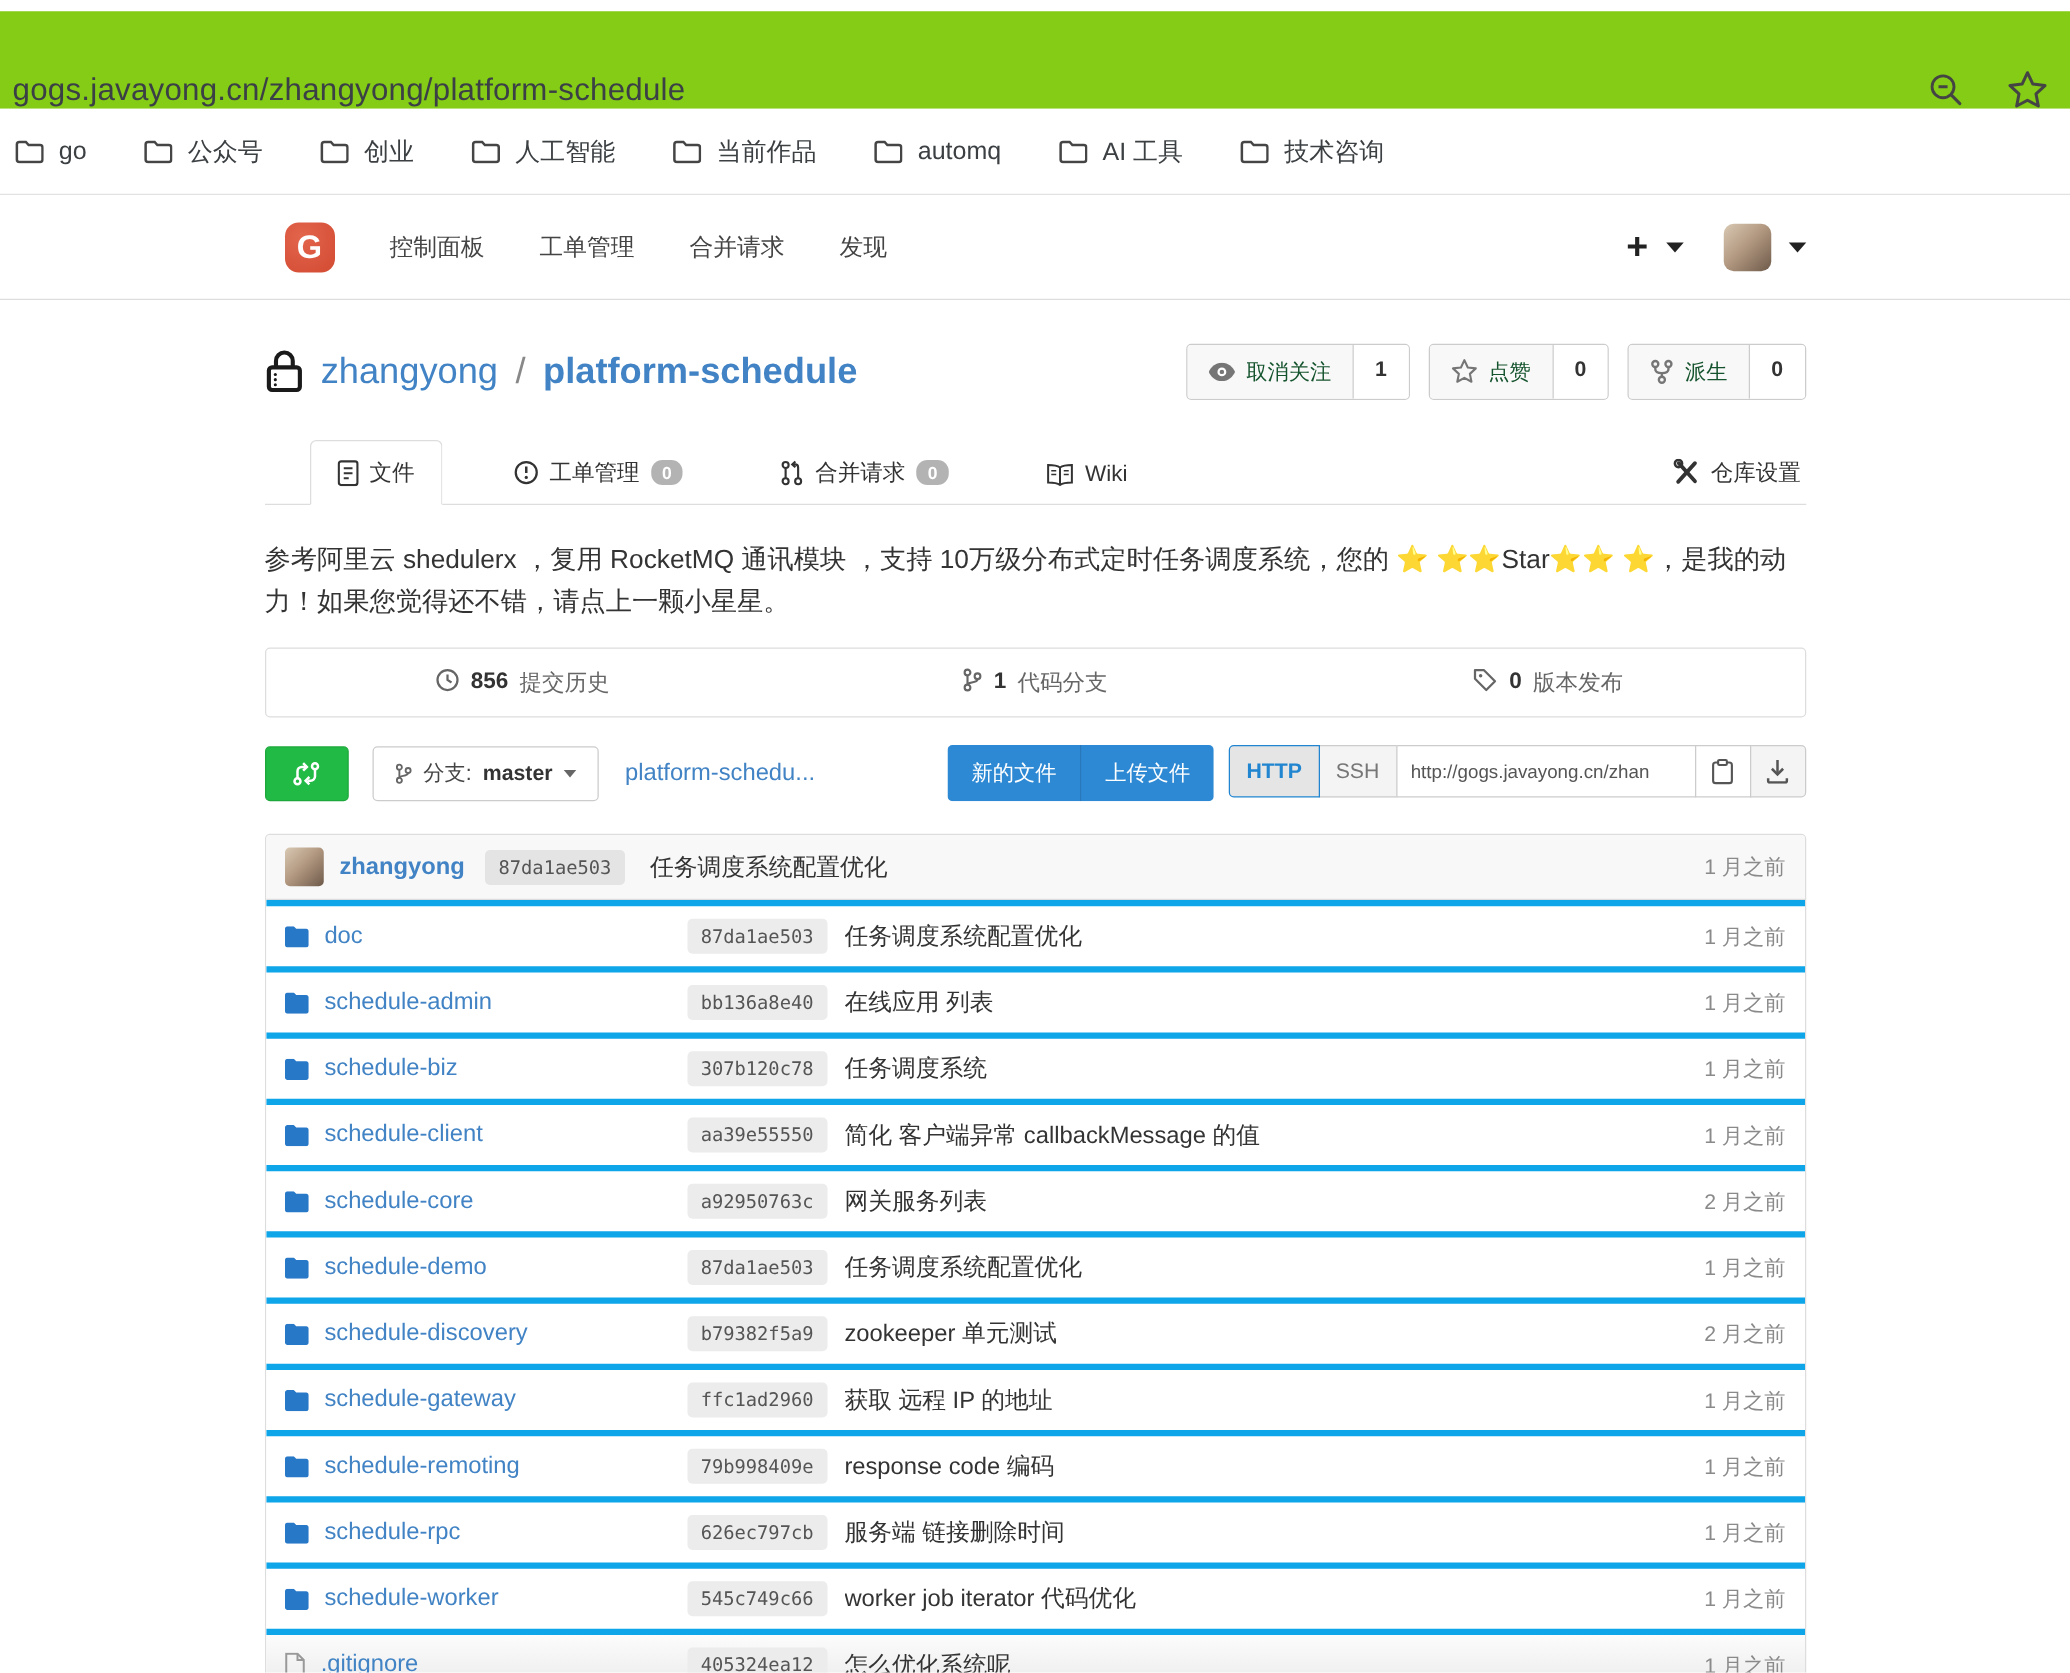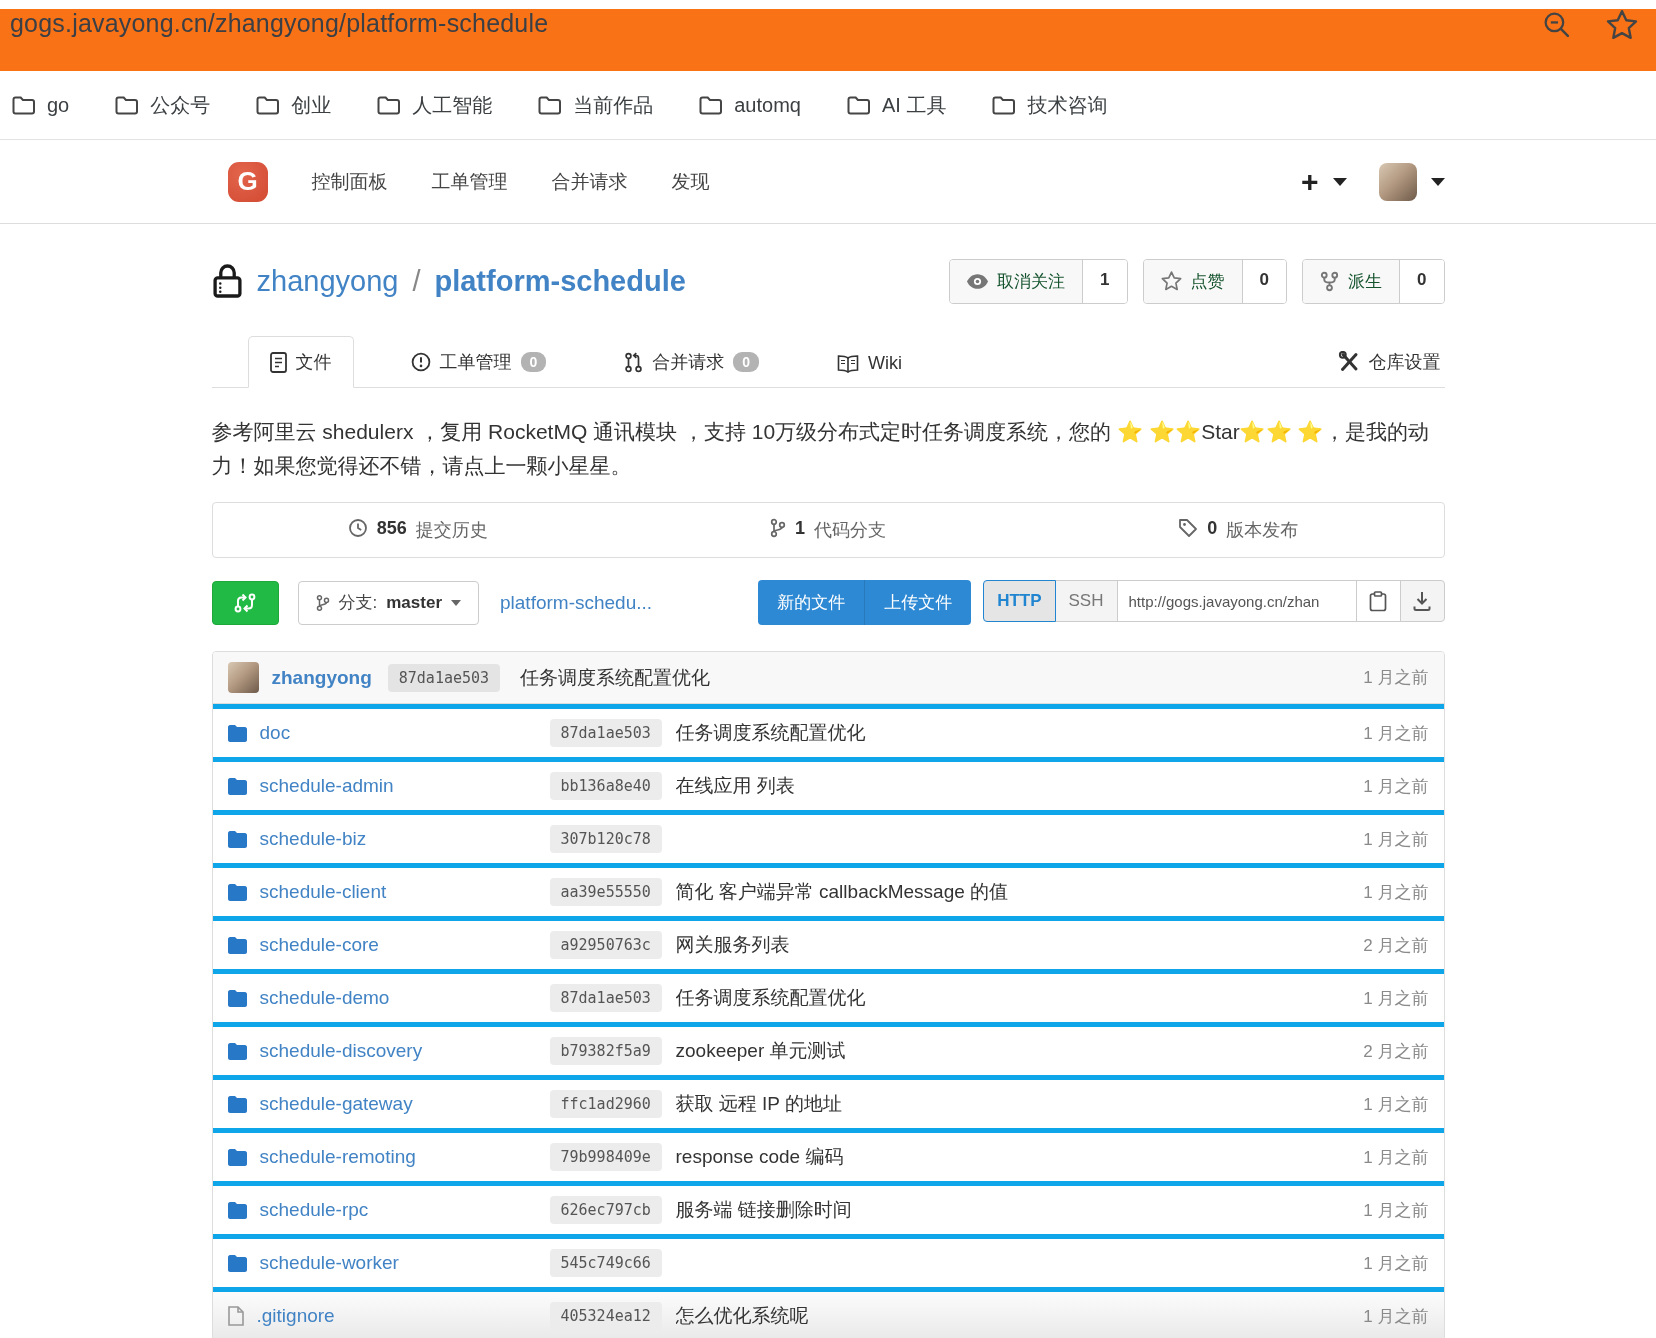--- a/index.html
+++ b/index.html
@@ -1,21 +1,21 @@
 <!DOCTYPE html>
 <html><head>
 <meta charset="utf-8">
 <style>
   * { box-sizing: border-box; margin: 0; padding: 0; }
   html,body { width:1656px; height:1338px; overflow:hidden; background:#fff;
     font-family:"Liberation Sans","DejaVu Sans",sans-serif; color:#333; }
 
   
   .chrome-top { padding-top:9px; background:#fff; }
-  .url-bar { height:62px; background:#f97316; display:flex; align-items:flex-start; padding:0 18px 0 10px; }
+  .url-bar { height:78px; background:#84cc16; display:flex; align-items:flex-end; padding:0 18px 0 10px; }
   .url-text { font-size:25px; color:#3b3f46; letter-spacing:.2px; }
   .chrome-icons { margin-left:auto; display:flex; align-items:center; gap:34px; }
   .bookmarks-bar { height:69px; display:flex; align-items:center; padding-left:12px; border-bottom:1px solid #e2e2e2; background:#fff; }
   .bookmark { display:flex; align-items:center; gap:12px; margin-right:46px; font-size:20px; color:#3c4043; cursor:pointer; }
 
   
   .gogs-navbar { height:84px; background:#fff; border-bottom:1px solid #ddd; }
   .nav-inner { width:1233px; margin:0 auto; height:100%; display:flex; align-items:center; }
   .gogs-logo { width:40px; height:40px; margin-left:16px; border-radius:11px;
     background:radial-gradient(circle at 35% 30%, #e2654c, #d34a32); color:#fff;
@@ -453,20 +453,21 @@
     <div class="trow">
       <span class="cell-name">
           <span class="ico">
             <svg width="19" height="17" viewBox="0 0 19 17">
               <path d="M0 2C0 1 1 0 2 0h5l2 2h8c1 0 2 1 2 2v11c0 1-1 2-2 2H2c-1 0-2-1-2-2z" fill="#2878c8"></path>
             </svg>
           </span>
           <a class="fname">schedule-biz</a>
         </span>
       <span class="cell-hash"><a class="hash">307b120c78</a></span>
+      <span class="cell-msg">任务调度系统</span>
       <span class="age">1 月之前</span>
     </div>
     <div class="trow">
       <span class="cell-name">
           <span class="ico">
             <svg width="19" height="17" viewBox="0 0 19 17">
               <path d="M0 2C0 1 1 0 2 0h5l2 2h8c1 0 2 1 2 2v11c0 1-1 2-2 2H2c-1 0-2-1-2-2z" fill="#2878c8"></path>
             </svg>
           </span>
           <a class="fname">schedule-client</a>
@@ -556,20 +557,21 @@
     <div class="trow">
       <span class="cell-name">
           <span class="ico">
             <svg width="19" height="17" viewBox="0 0 19 17">
               <path d="M0 2C0 1 1 0 2 0h5l2 2h8c1 0 2 1 2 2v11c0 1-1 2-2 2H2c-1 0-2-1-2-2z" fill="#2878c8"></path>
             </svg>
           </span>
           <a class="fname">schedule-worker</a>
         </span>
       <span class="cell-hash"><a class="hash">545c749c66</a></span>
+      <span class="cell-msg">worker job iterator 代码优化</span>
       <span class="age">1 月之前</span>
     </div>
     <div class="trow last">
       <span class="cell-name">
           <span class="ico">
             <svg width="16" height="20" viewBox="0 0 16 20">
               <path d="M1 1h9l5 5v13H1z" fill="none" stroke="#999" stroke-width="1.6"></path>
               <path d="M10 1v5h5" fill="none" stroke="#999" stroke-width="1.6"></path>
             </svg>
           </span>

